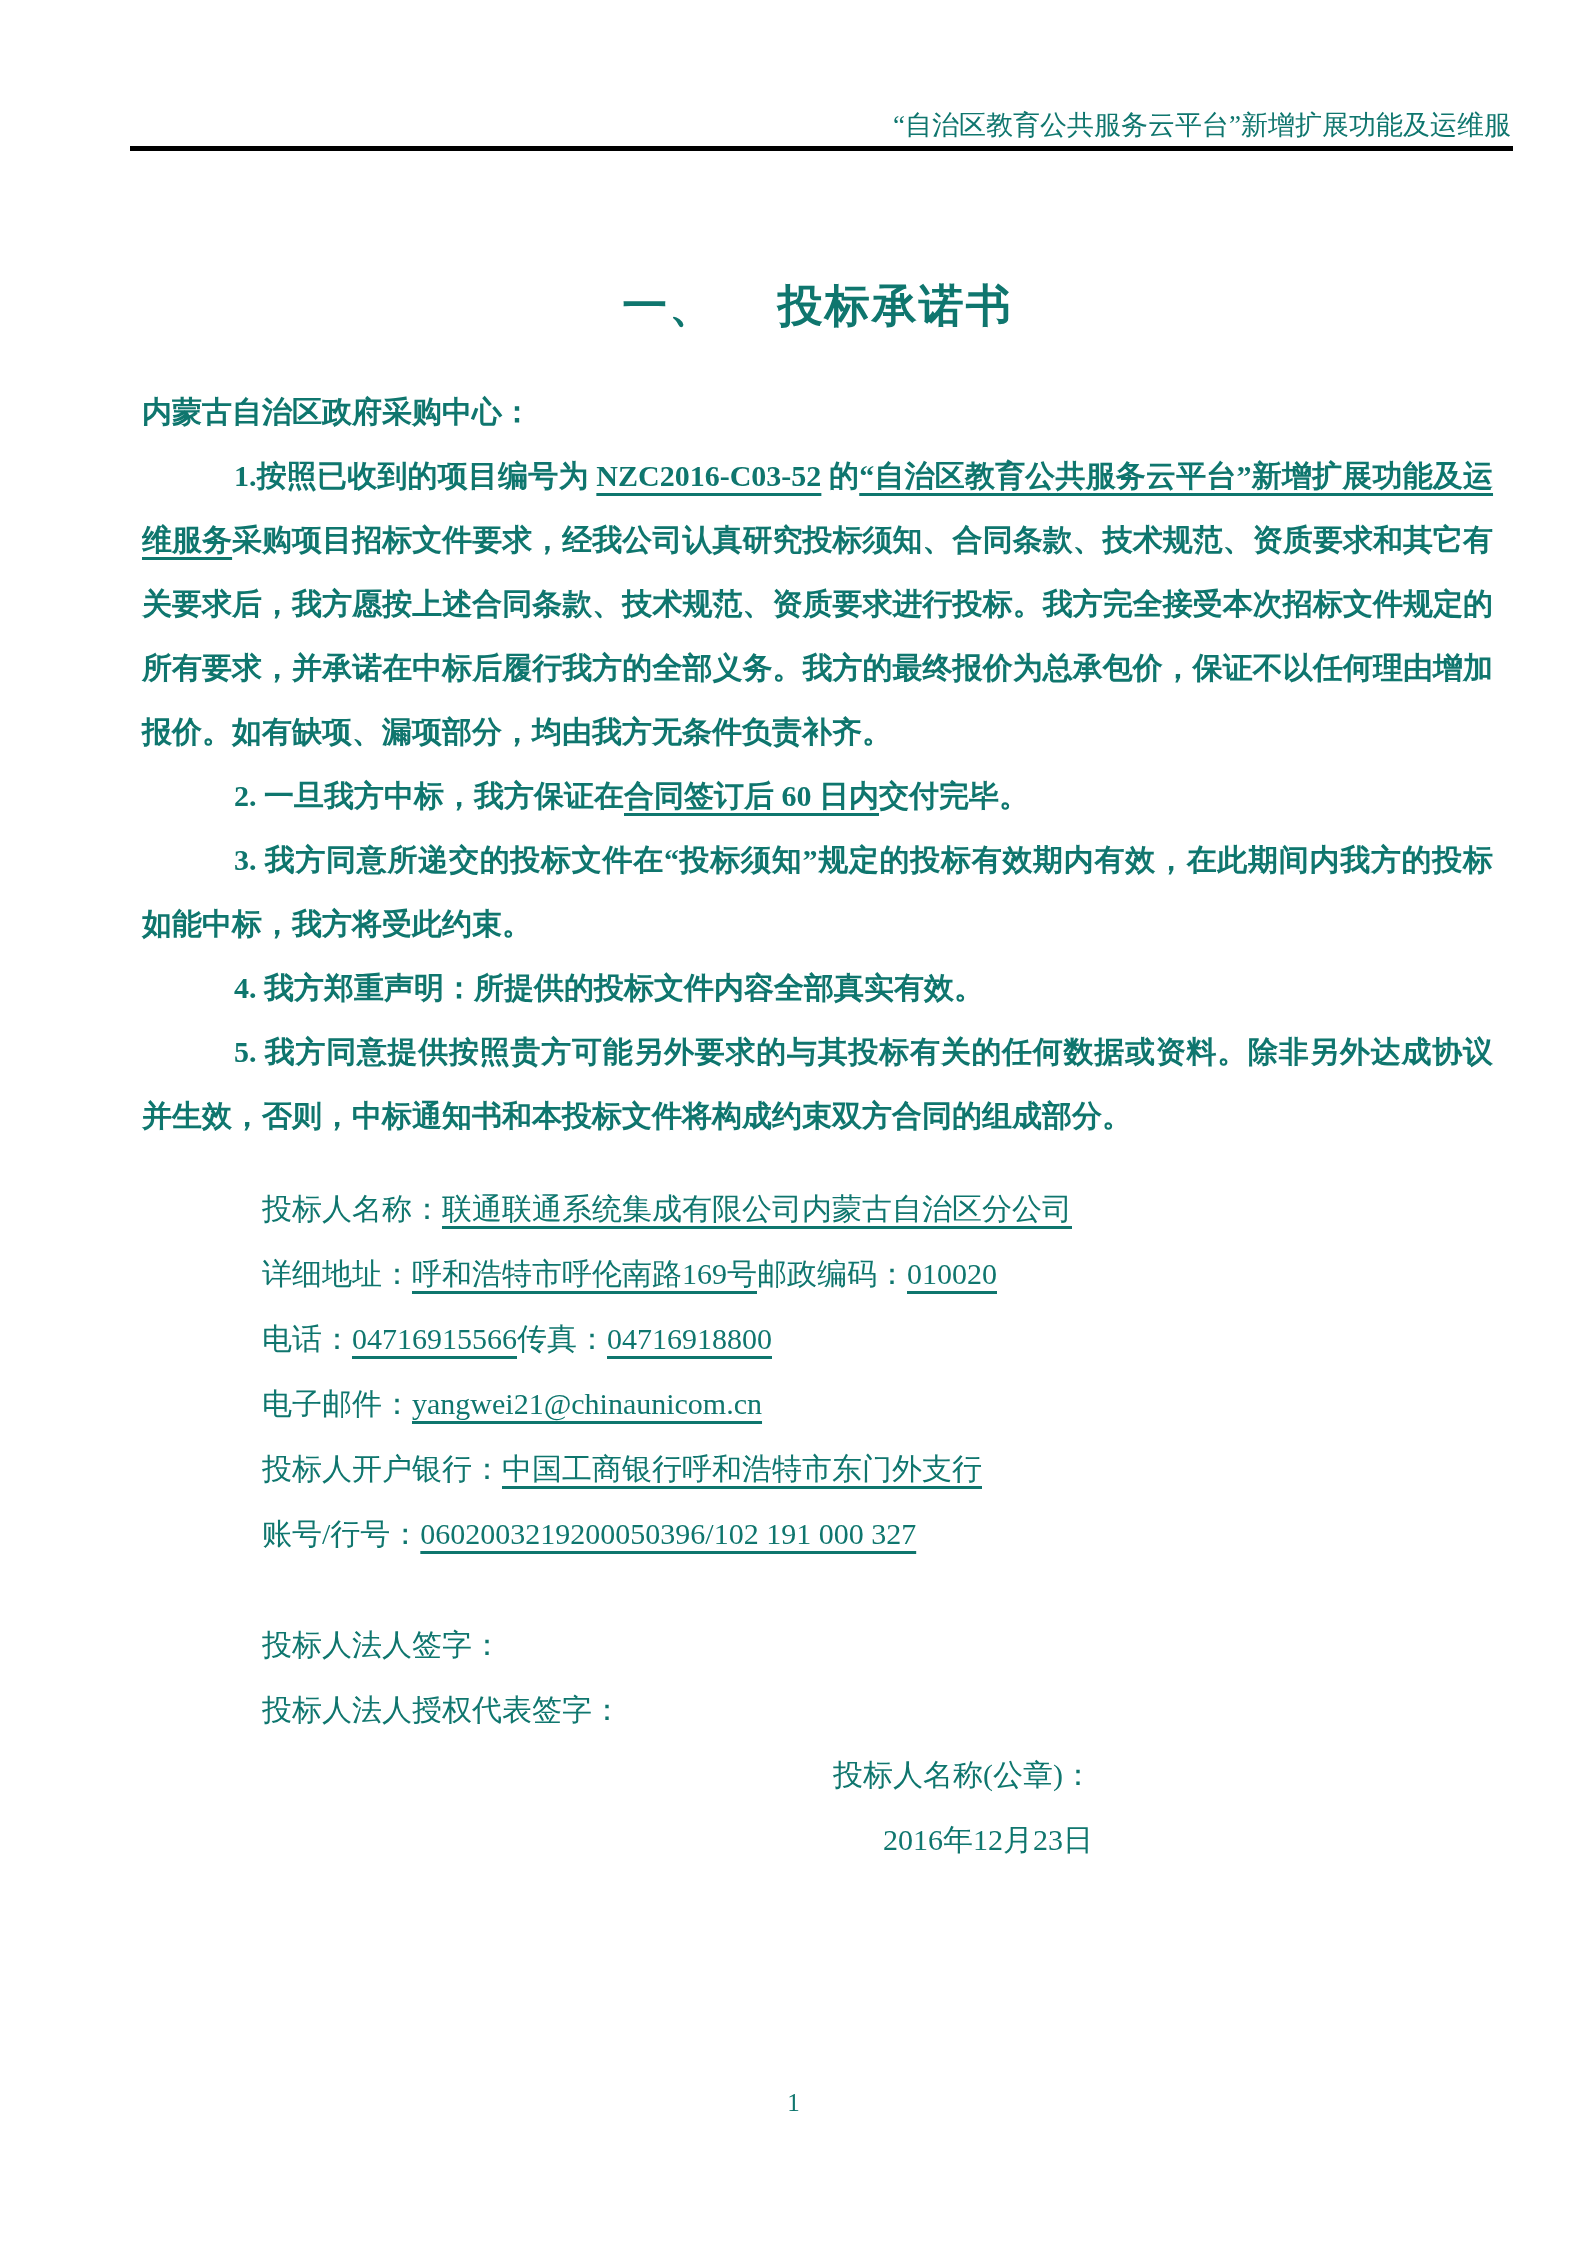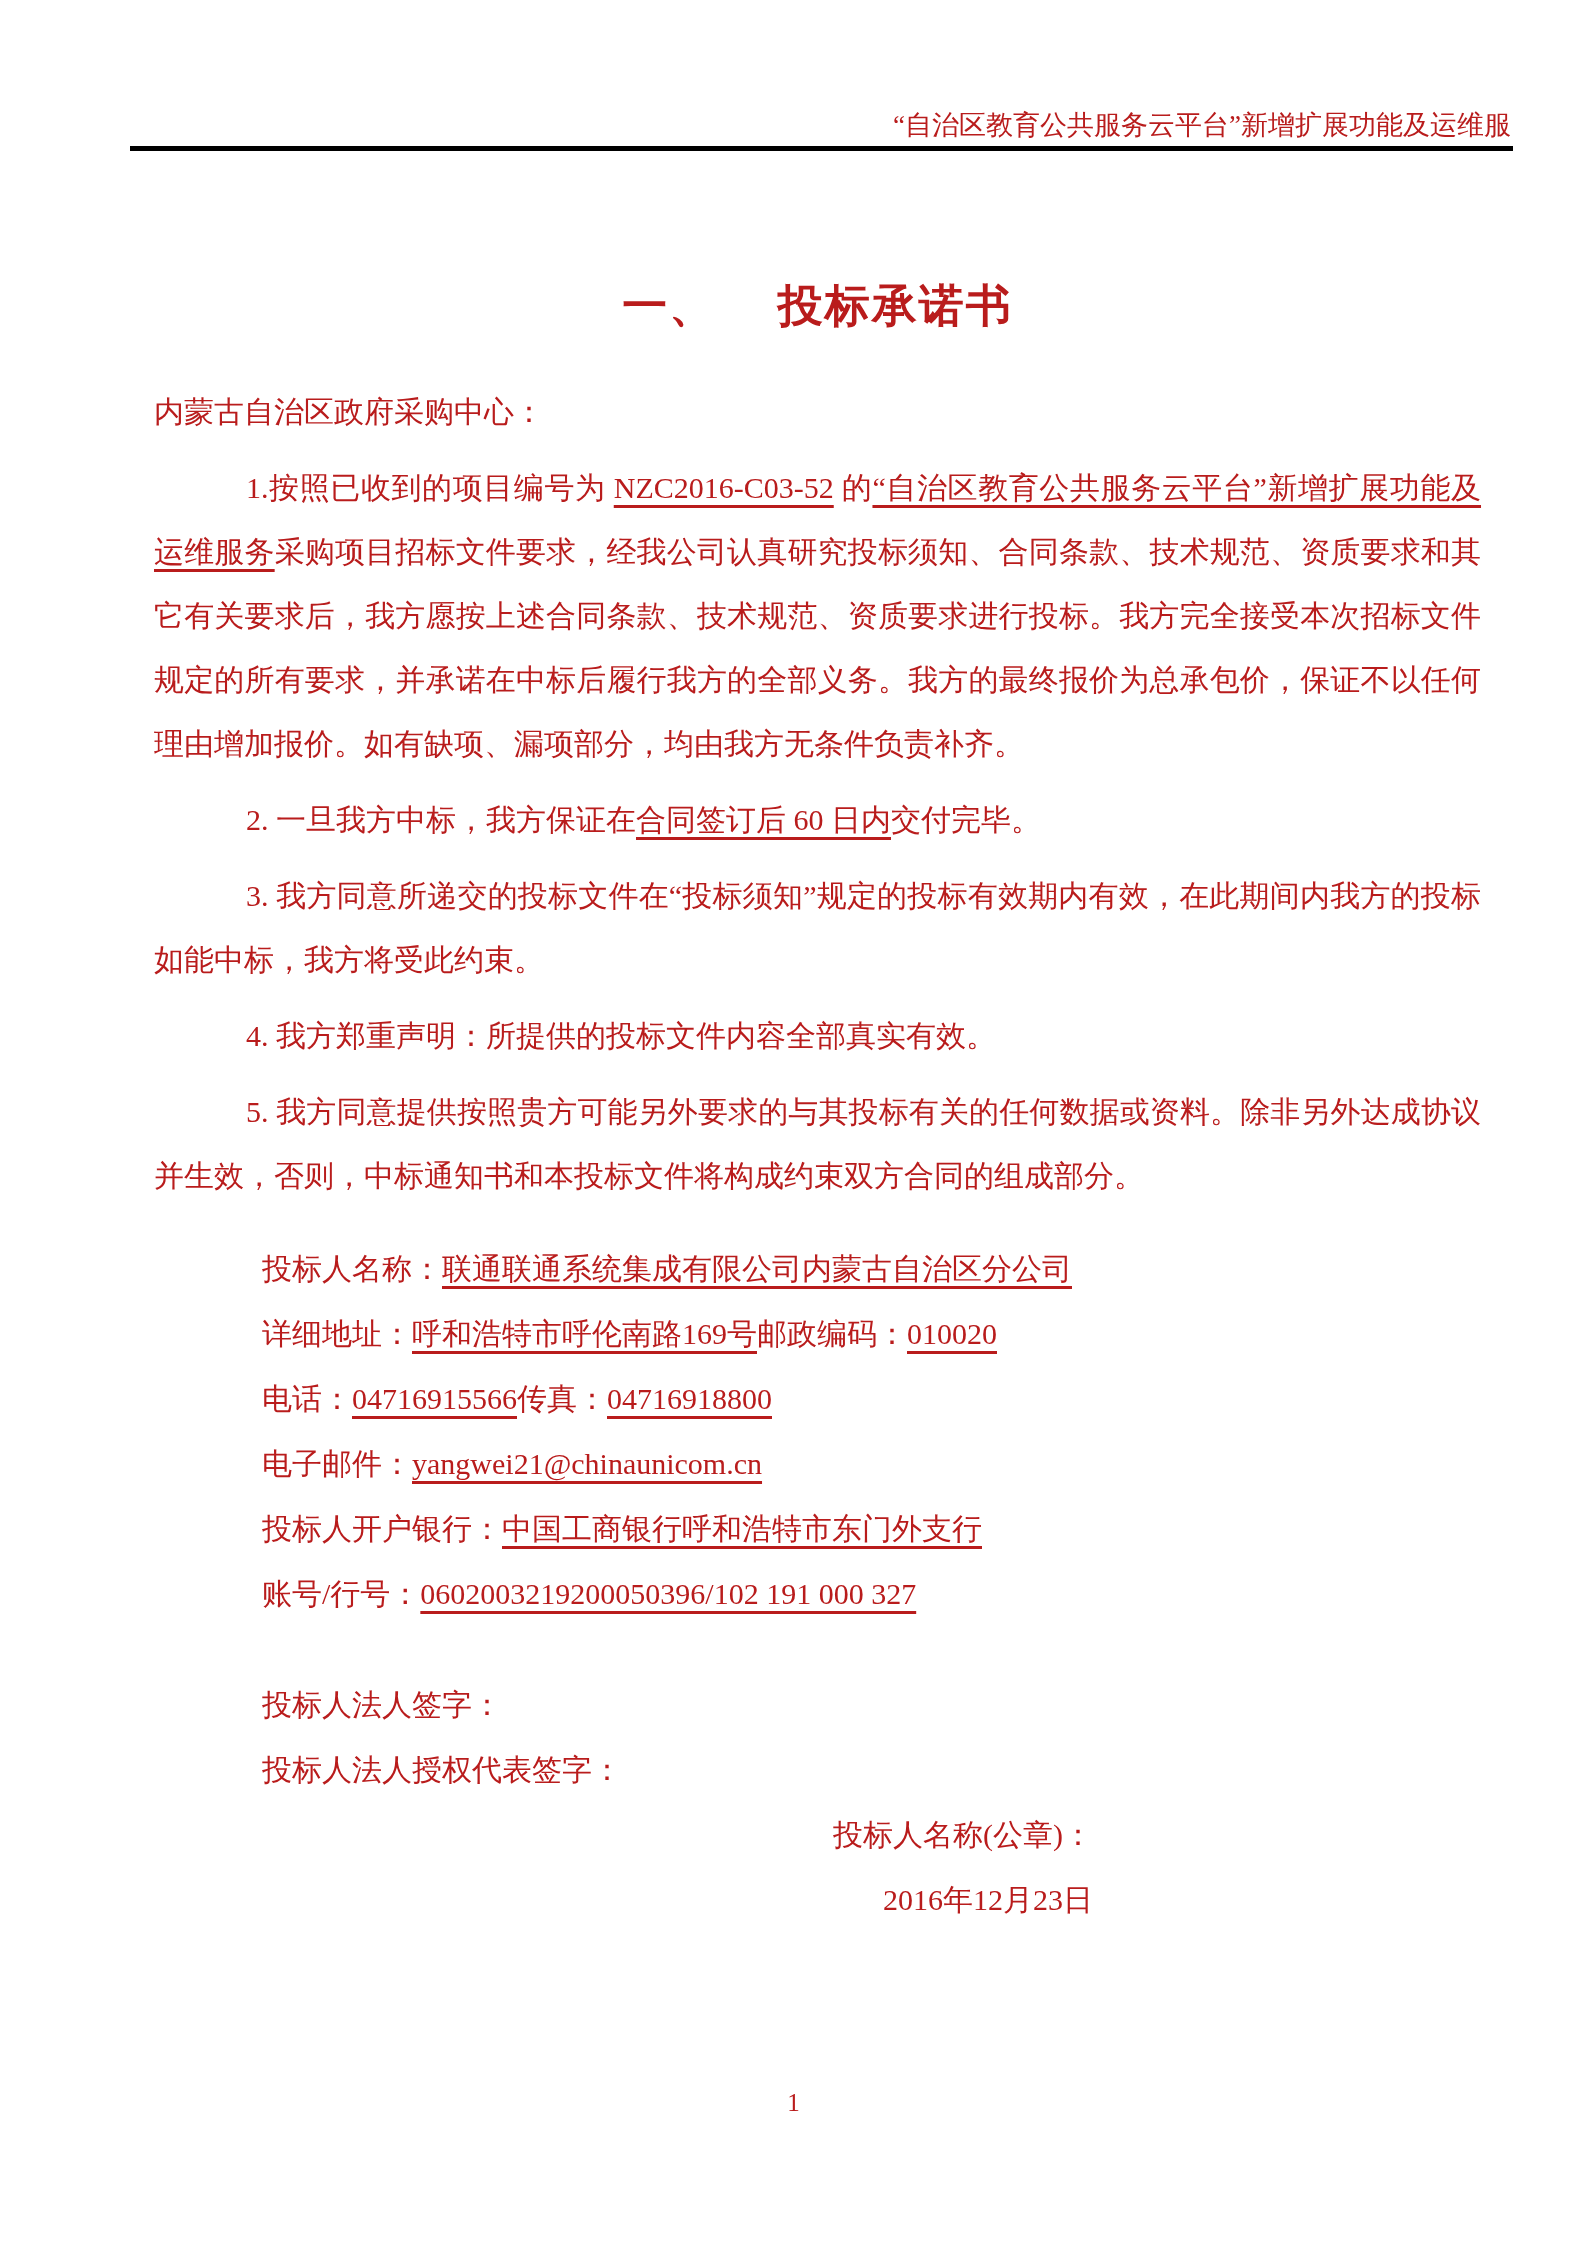--- a/index.html
+++ b/index.html
@@ -1,21 +1,21 @@
 <!DOCTYPE html>
 <html lang="zh"><head>
 <meta charset="utf-8">
 <style>
   html, body { margin: 0; padding: 0; background: #ffffff; }
   .page {
     position: relative;
     width: 1587px;
     height: 2245px;
     background: #ffffff;
-    color: #b91c1c;
+    color: #0f766e;
     font-family: "Liberation Serif", "DejaVu Serif", serif;
     overflow: hidden;
   }
   .header {
     position: absolute;
     top: 108px;
     left: 130px;
     right: 76px;
     text-align: right;
     font-size: 27px;
@@ -45,21 +45,21 @@
     text-align: center;
     letter-spacing: 2px;
     white-space: pre;
   }
   .body-text {
     margin-top: 48px;
     font-size: 30px;
     line-height: 64px;
     text-align: justify;
   }
-  .body-text p { margin: 12px; }
+  .body-text p { margin: 0; font-weight: bold; }
   .salutation { text-indent: 0; }
   .indent { text-indent: 92px; }
   .u {
     text-decoration: underline;
     text-underline-offset: 7px;
   }
   .bidder-info {
     margin-top: 28px;
     padding-left: 120px;
     font-size: 30px;

